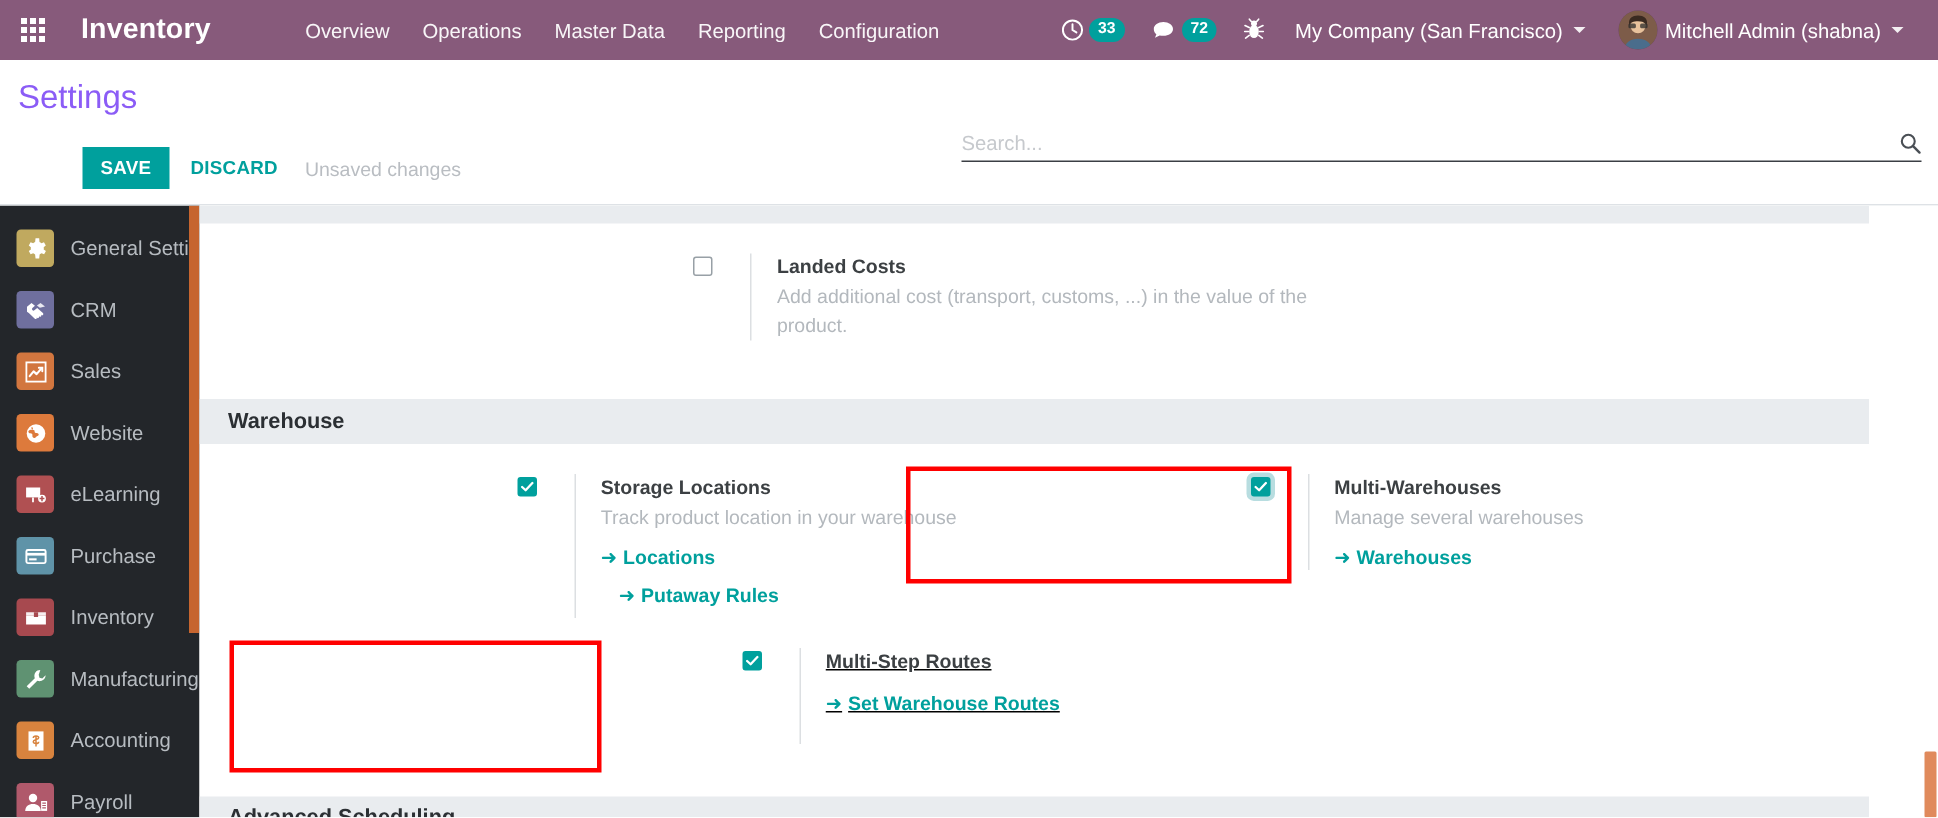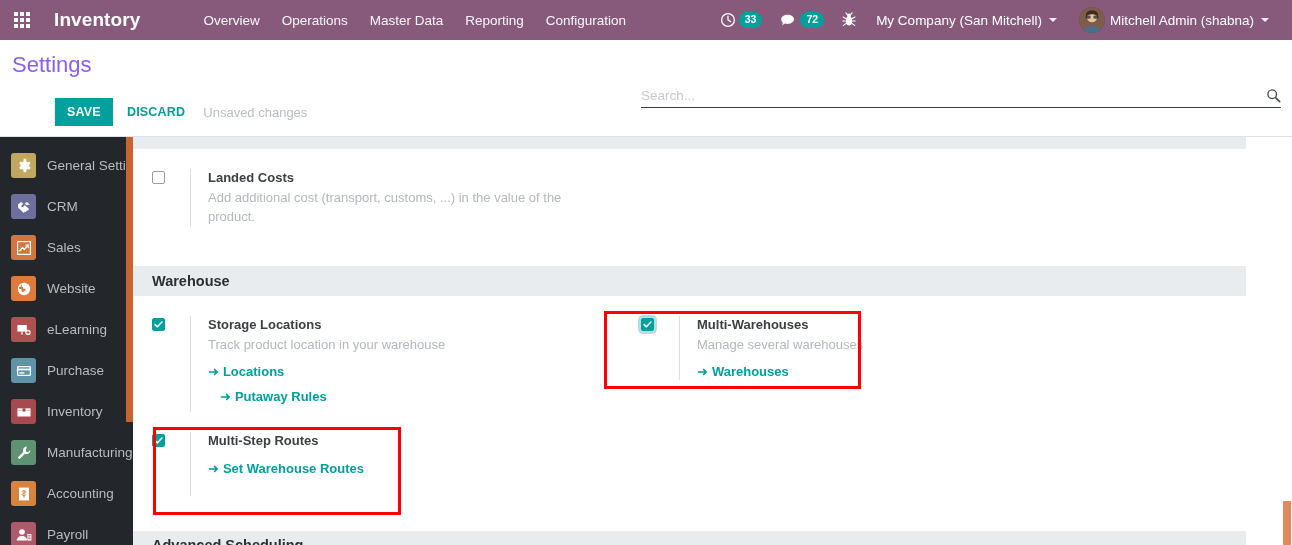--- a/index.html
+++ b/index.html
@@ -176,20 +176,21 @@
     background: #e9ecef;
     padding: 7px 0 7px 19px;
     font-size: 14.5px; font-weight: bold; color: #2b2f33;
     width: 1113px;
   }
   .settings-block { padding: 0 0 0 19px; }
 
   .setting-row {
     display: flex; align-items: flex-start;
     position: relative;
+    justify-content: center;
   }
   .setting {
     display: flex; align-items: flex-start;
     gap: 0; position: relative;
   }
   .cb-wrap {
     width: 38px; flex-shrink: 0;
     display: flex; justify-content: flex-start;
     padding-top: 2px;
   }
@@ -310,21 +311,21 @@
       <span>
         <svg class="ico-svg" width="14" height="16" viewBox="0 0 14 16">
           <ellipse cx="7" cy="9" rx="3.2" ry="4.4" fill="#ffffff"></ellipse>
           <circle cx="7" cy="3.6" r="2" fill="#ffffff"></circle>
           <path d="M3.8 6.4 1 5M3.4 9H.8M3.8 11.6 1.4 13.4M10.2 6.4 13 5M10.6 9h2.6M10.2 11.6l2.4 1.8M5.2 2.3 3.9.8M8.8 2.3 10.1.8" stroke="#ffffff" stroke-width="1.1" stroke-linecap="round" fill="none"></path>
         </svg>
       </span>
     </div>
 
     <div class="company-sel">
-      <span>My Company (San Mitchell)</span>
+      <span>My Company (San Francisco)</span>
       <span class="caret"></span>
     </div>
 
     <div class="user-sel">
       <span class="avatar">
         <svg width="26" height="26" viewBox="0 0 26 26">
           <circle cx="13" cy="13" r="13" fill="#7d5c49"></circle>
           <circle cx="13" cy="10" r="5.2" fill="#e8c29c"></circle>
           <path d="M13 3.4c4 0 6 2 6 4.6 0 1-.4 1.8-.4 1.8s-1-2.6-5.6-2.6c-3 0-5.2 1-5.6 2.6 0 0-.4-.9-.4-1.8 0-2.6 2-4.6 6-4.6z" fill="#3a2a21"></path>
           <path d="M3.6 26c.7-4.6 4.6-7.2 9.4-7.2s8.7 2.6 9.4 7.2z" fill="#4a6d8c"></path>
@@ -533,21 +534,21 @@
 
       <div class="setting-row" style="margin-top:20px;">
         <div class="setting" style="width:455px;">
           <div class="cb-wrap">
             <span class="cbox checked">
               <svg width="9" height="9" viewBox="0 0 10 10">
                   <path d="M1.2 5.2 3.8 7.6 8.8 2.2" fill="none" stroke="#fff" stroke-width="1.7" stroke-linecap="round" stroke-linejoin="round"></path>
                 </svg>
             </span>
           </div>
-          <div class="setting-body" style="min-height:64px;">
+          <div class="setting-body" style="min-height:64px;text-decoration:underline;">
             <div class="setting-title">Multi-Step Routes</div>
             <a class="setting-link" href="#"><span class="arr">➜</span><span>Set Warehouse Routes</span></a>
           </div>
         </div>
       </div>
 
     </div>
 
     <div class="redbox" style="left:471px; top:174px; width:257px; height:78px;"></div>
     <div class="redbox" style="left:20px; top:290px; width:248px; height:88px;"></div>

